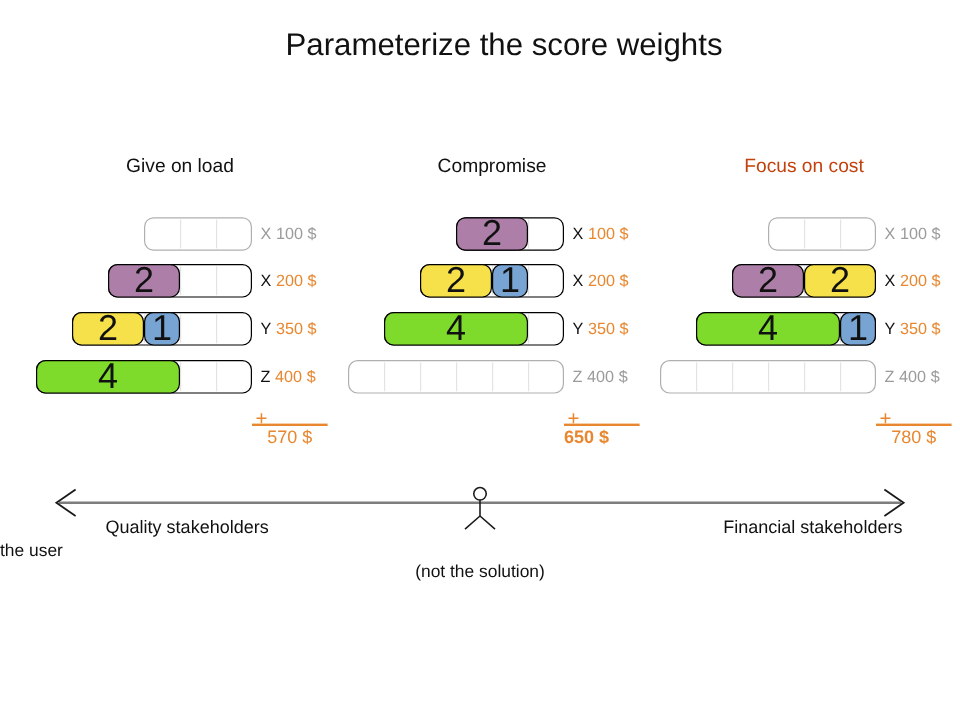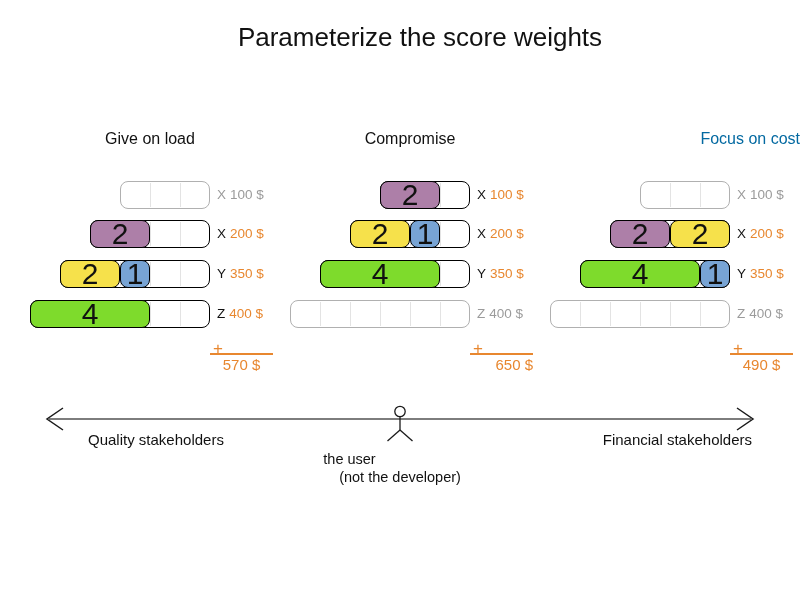--- a/index.html
+++ b/index.html
@@ -5,21 +5,21 @@
   html,body{margin:0;padding:0;background:#fff;}
   #canvas{position:relative;width:800px;height:600px;background:#ffffff;overflow:hidden;
           font-family:"Liberation Sans",sans-serif;color:#111;}
   .title{position:absolute;left:0;top:22px;width:800px;text-align:center;
          font-size:26px;font-weight:400;color:#111;margin-left:20px;}
   .subtitle{position:absolute;left:0;top:70px;width:800px;text-align:center;
             font-size:13.5px;color:#111;}
   .axis-label{position:absolute;top:431px;font-size:15px;color:#111;white-space:nowrap;}
   .axis-label.left{left:88px;}
   .axis-label.right{right:48px;}
-  .user-label{position:absolute;left:0;top:451px;width:699px;text-align:center;font-size:14.5px;color:#111;}
+  .user-label{position:absolute;left:0;top:451px;width:699px;text-align:left;font-size:14.5px;color:#111;}
   .user-sublabel{position:absolute;left:0;top:469px;width:800px;text-align:center;font-size:14.5px;color:#111;}
   #axis-svg{position:absolute;left:0;top:395px;}
 </style>
 </head>
 <body>
 
 <div id="canvas">
 
   <div class="title">Parameterize the score weights</div>
 
@@ -76,22 +76,22 @@
       <div style="position: absolute; left: 477px; top: 266px; font-size: 13.5px; white-space: nowrap;"><span style="margin-right: 4px; color: rgb(17, 17, 17);">Y</span><span style="color: rgb(232, 135, 47);">350 $</span></div>
       <div style="position: absolute; left: 290px; top: 300px; width: 180px; height: 28px; box-sizing: border-box; background: rgb(255, 255, 255); border-radius: 8px; border: 1px solid rgb(176, 176, 176);"></div>
       <div style="position: absolute; left: 320px; top: 302px; width: 1px; height: 24px; background: rgb(227, 227, 227);"></div>
       <div style="position: absolute; left: 350px; top: 302px; width: 1px; height: 24px; background: rgb(227, 227, 227);"></div>
       <div style="position: absolute; left: 380px; top: 302px; width: 1px; height: 24px; background: rgb(227, 227, 227);"></div>
       <div style="position: absolute; left: 410px; top: 302px; width: 1px; height: 24px; background: rgb(227, 227, 227);"></div>
       <div style="position: absolute; left: 440px; top: 302px; width: 1px; height: 24px; background: rgb(227, 227, 227);"></div>
       <div style="position: absolute; left: 477px; top: 306px; font-size: 13.5px; white-space: nowrap;"><span style="margin-right: 4px; color: rgb(155, 155, 155);">Z</span><span style="color: rgb(155, 155, 155);">400 $</span></div>
       <div style="position: absolute; left: 473px; top: 339px; font-size: 17px; color: rgb(232, 135, 47);">+</div>
       <div style="position: absolute; left: 470px; top: 353px; width: 63px; height: 0px; border-top: 2px solid rgb(232, 135, 47);"></div>
-      <div style="position: absolute; left: 470px; top: 356px; width: 63px; text-align: right; font-size: 15px; color: rgb(232, 135, 47);">650 $</div>
-      <div style="position: absolute; left: 540px; top: 130px; width: 260px; text-align: right; font-size: 16px; color: #0369a1;">Focus on cost</div>
+      <div style="position: absolute; left: 470px; top: 356px; width: 63px; text-align: left; font-size: 15px; color: rgb(232, 135, 47); font-weight: bold;">650 $</div>
+      <div style="position: absolute; left: 540px; top: 130px; width: 260px; text-align: center; font-size: 16px; color: #c2410c;">Focus on cost</div>
       <div style="position: absolute; left: 640px; top: 181px; width: 90px; height: 28px; box-sizing: border-box; background: rgb(255, 255, 255); border-radius: 8px; border: 1px solid rgb(176, 176, 176);"></div>
       <div style="position: absolute; left: 670px; top: 183px; width: 1px; height: 24px; background: rgb(227, 227, 227);"></div>
       <div style="position: absolute; left: 700px; top: 183px; width: 1px; height: 24px; background: rgb(227, 227, 227);"></div>
       <div style="position: absolute; left: 737px; top: 187px; font-size: 13.5px; white-space: nowrap;"><span style="margin-right: 4px; color: rgb(155, 155, 155);">X</span><span style="color: rgb(155, 155, 155);">100 $</span></div>
       <div style="position: absolute; left: 610px; top: 220px; width: 120px; height: 28px; box-sizing: border-box; background: rgb(255, 255, 255); border-radius: 8px; border: 1px solid rgb(0, 0, 0);"></div>
       <div style="position: absolute; left: 640px; top: 222px; width: 1px; height: 24px; background: rgb(227, 227, 227);"></div>
       <div style="position: absolute; left: 670px; top: 222px; width: 1px; height: 24px; background: rgb(227, 227, 227);"></div>
       <div style="position: absolute; left: 700px; top: 222px; width: 1px; height: 24px; background: rgb(227, 227, 227);"></div>
       <div style="position: absolute; left: 610px; top: 220px; width: 60px; height: 28px; box-sizing: border-box; border: 1.4px solid rgb(0, 0, 0); border-radius: 8px; background: rgb(173, 127, 168); display: flex; align-items: center; justify-content: center; font-size: 30px; line-height: 1; color: rgb(17, 17, 17);">2</div>
       <div style="position: absolute; left: 670px; top: 220px; width: 60px; height: 28px; box-sizing: border-box; border: 1.4px solid rgb(0, 0, 0); border-radius: 8px; background: rgb(246, 225, 75); display: flex; align-items: center; justify-content: center; font-size: 30px; line-height: 1; color: rgb(17, 17, 17);">2</div>
@@ -106,33 +106,33 @@
       <div style="position: absolute; left: 737px; top: 266px; font-size: 13.5px; white-space: nowrap;"><span style="margin-right: 4px; color: rgb(17, 17, 17);">Y</span><span style="color: rgb(232, 135, 47);">350 $</span></div>
       <div style="position: absolute; left: 550px; top: 300px; width: 180px; height: 28px; box-sizing: border-box; background: rgb(255, 255, 255); border-radius: 8px; border: 1px solid rgb(176, 176, 176);"></div>
       <div style="position: absolute; left: 580px; top: 302px; width: 1px; height: 24px; background: rgb(227, 227, 227);"></div>
       <div style="position: absolute; left: 610px; top: 302px; width: 1px; height: 24px; background: rgb(227, 227, 227);"></div>
       <div style="position: absolute; left: 640px; top: 302px; width: 1px; height: 24px; background: rgb(227, 227, 227);"></div>
       <div style="position: absolute; left: 670px; top: 302px; width: 1px; height: 24px; background: rgb(227, 227, 227);"></div>
       <div style="position: absolute; left: 700px; top: 302px; width: 1px; height: 24px; background: rgb(227, 227, 227);"></div>
       <div style="position: absolute; left: 737px; top: 306px; font-size: 13.5px; white-space: nowrap;"><span style="margin-right: 4px; color: rgb(155, 155, 155);">Z</span><span style="color: rgb(155, 155, 155);">400 $</span></div>
       <div style="position: absolute; left: 733px; top: 339px; font-size: 17px; color: rgb(232, 135, 47);">+</div>
       <div style="position: absolute; left: 730px; top: 353px; width: 63px; height: 0px; border-top: 2px solid rgb(232, 135, 47);"></div>
-      <div style="position: absolute; left: 730px; top: 356px; width: 63px; text-align: center; font-size: 15px; color: rgb(232, 135, 47);">490 $</div>
+      <div style="position: absolute; left: 730px; top: 356px; width: 63px; text-align: center; font-size: 15px; color: rgb(232, 135, 47);">780 $</div>
     </div>
 
   <svg id="axis-svg" width="800" height="100" viewBox="0 0 800 100">
     <line x1="49" y1="24" x2="751" y2="24" stroke="#7d7d7d" stroke-width="2"></line>
     <polyline points="63,13 47,24 63,35" fill="none" stroke="#1a1a1a" stroke-width="1.5"></polyline>
     <polyline points="737,13 753,24 737,35" fill="none" stroke="#1a1a1a" stroke-width="1.5"></polyline>
     <g stroke="#1a1a1a" stroke-width="1.3" fill="none">
       <circle cx="400" cy="16.5" r="5.2" fill="#ffffff"></circle>
       <line x1="400" y1="21.7" x2="400" y2="35"></line>
       <line x1="400" y1="35" x2="387.5" y2="46"></line>
       <line x1="400" y1="35" x2="412.5" y2="46"></line>
     </g>
   </svg>
 
   <div class="axis-label left">Quality stakeholders</div>
   <div class="axis-label right">Financial stakeholders</div>
   <div class="user-label">the user</div>
-  <div class="user-sublabel">(not the developer)</div>
+  <div class="user-sublabel">(not the solution)</div>
 
 </div>
 
 </body></html>

